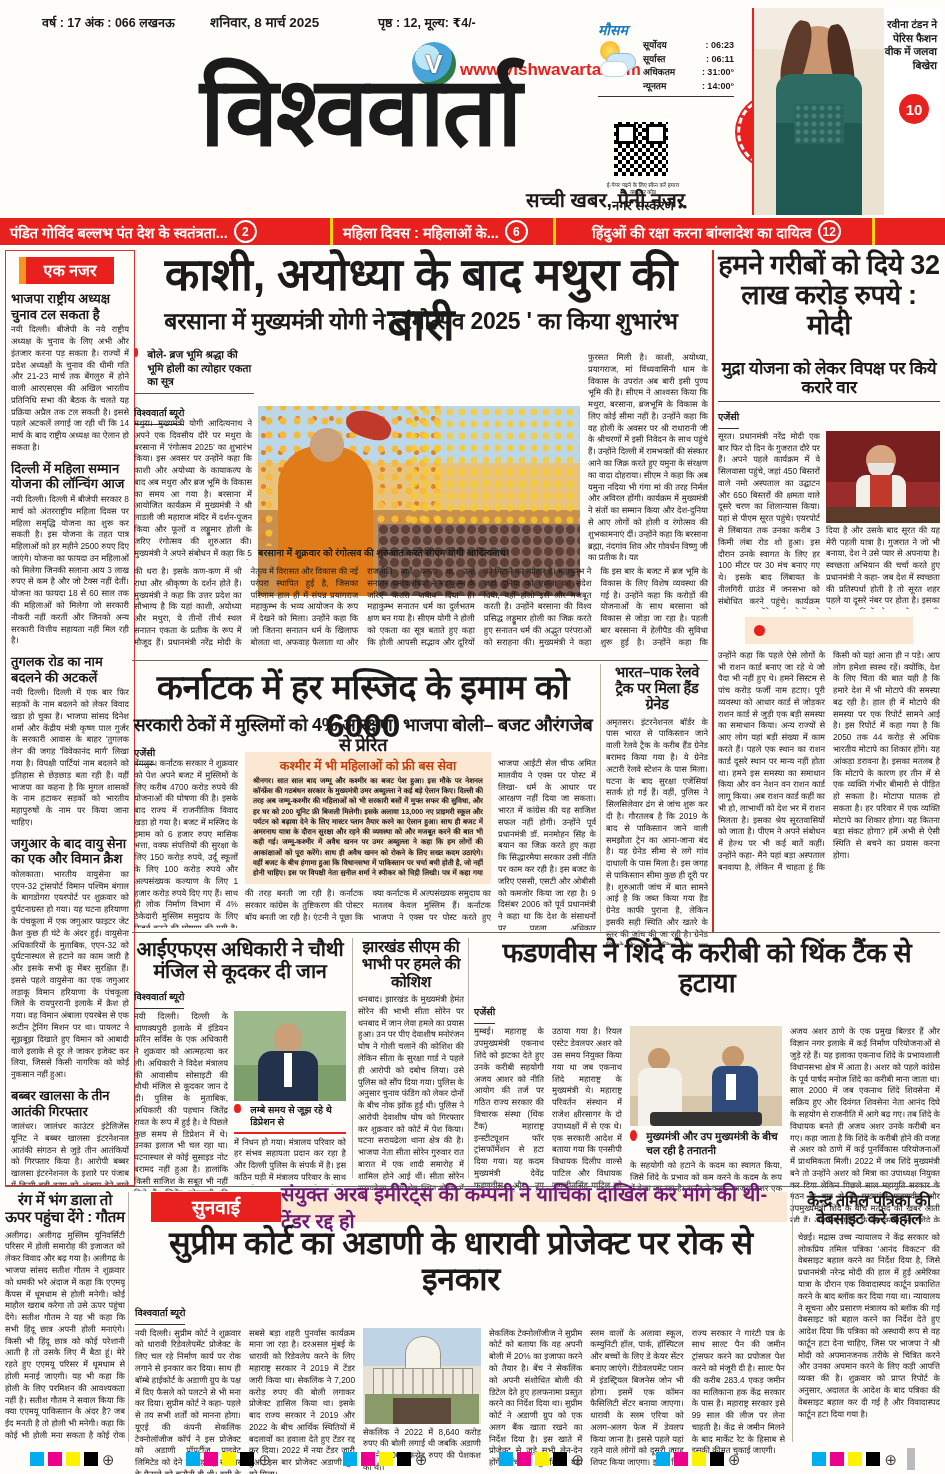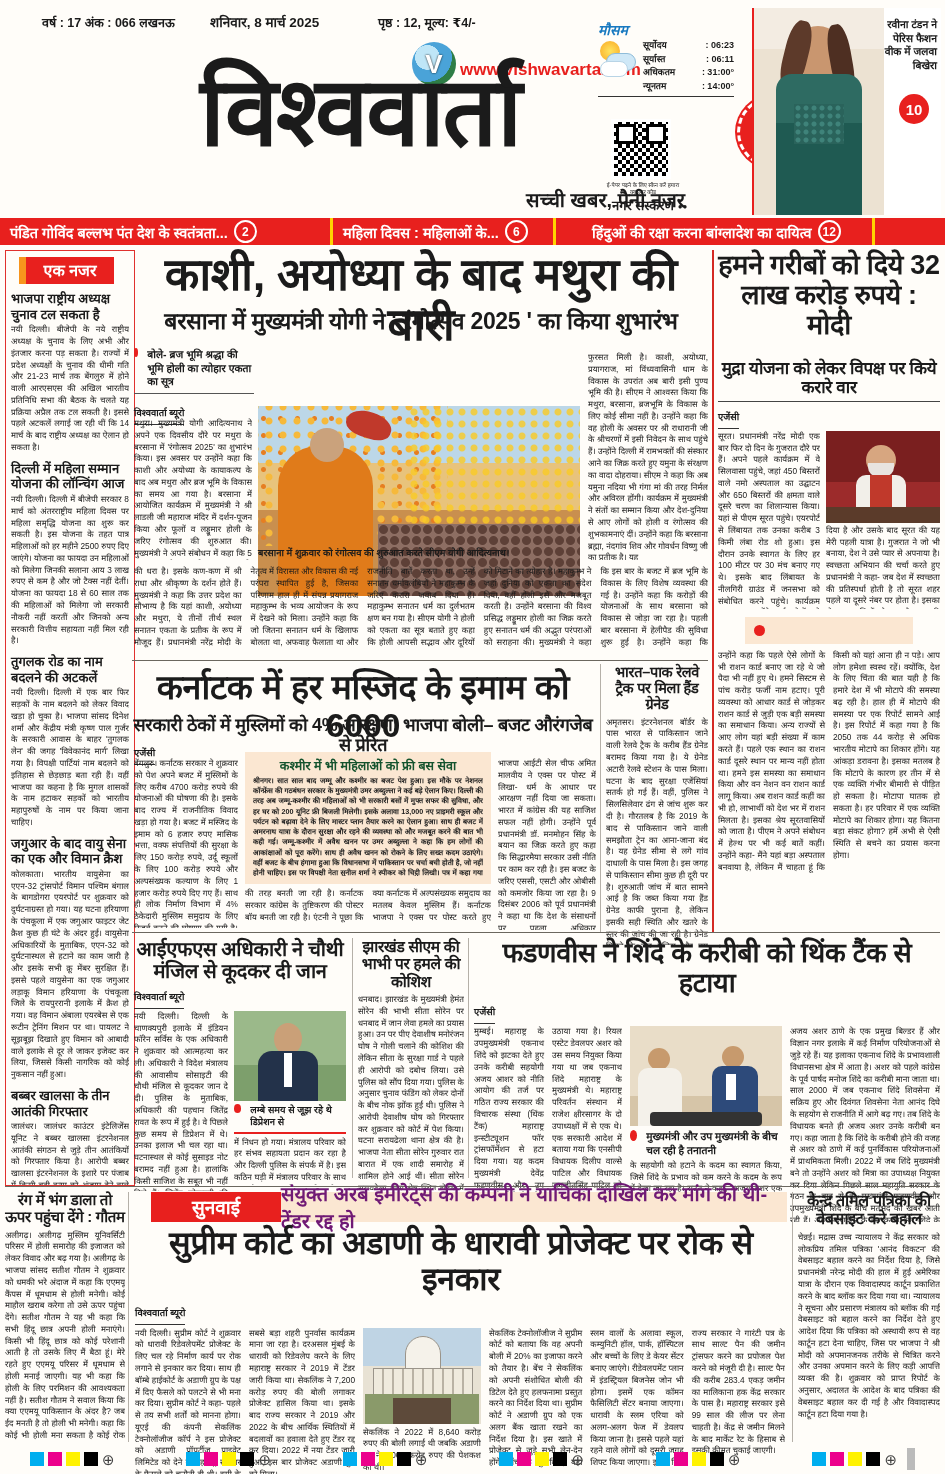--- a/index.html
+++ b/index.html
@@ -32,21 +32,21 @@
   .navsep{width:3px;background:#ffd400;}
   .navnum{width:19px;height:19px;border-radius:50%;background:#e8201e;border:2px solid #fff;color:#fff;
       font-size:12px;display:flex;align-items:center;justify-content:center;flex:none;}
   
   .sidebar{border:1px solid #e0312e;padding:4px 5px;overflow:hidden;}
   .sb-label{position:relative;background:#e8201e;color:#fff;font-weight:bold;font-size:16px;text-align:center;
       width:88px;margin:2px auto 4px;padding:2px 0 3px;}
   .sb-label:before{content:"";position:absolute;left:-7px;top:0;width:7px;height:100%;background:#f7941d;}
   .sb-h{font-weight:bold;font-size:13px;line-height:1.2;margin:7px 0 2px;}
   .peachbox{background:#fbe7d2;}
-  .boxtitle{color:#14532d;font-weight:bold;text-align:center;}
+  .boxtitle{color:#c2410c;font-weight:bold;text-align:center;}
   .photo{position:relative;overflow:hidden;background:#ccc;}
   .pcap{display:flex;gap:5px;align-items:flex-start;}
   .regrow{display:flex;justify-content:space-between;align-items:center;}
   .reggrp{display:flex;gap:4px;align-items:center;}
   .regsq{width:14px;height:14px;display:inline-block;}
   .regx{font-size:15px;color:#444;line-height:1;}
 </style>
 </head>
 <body>
 

